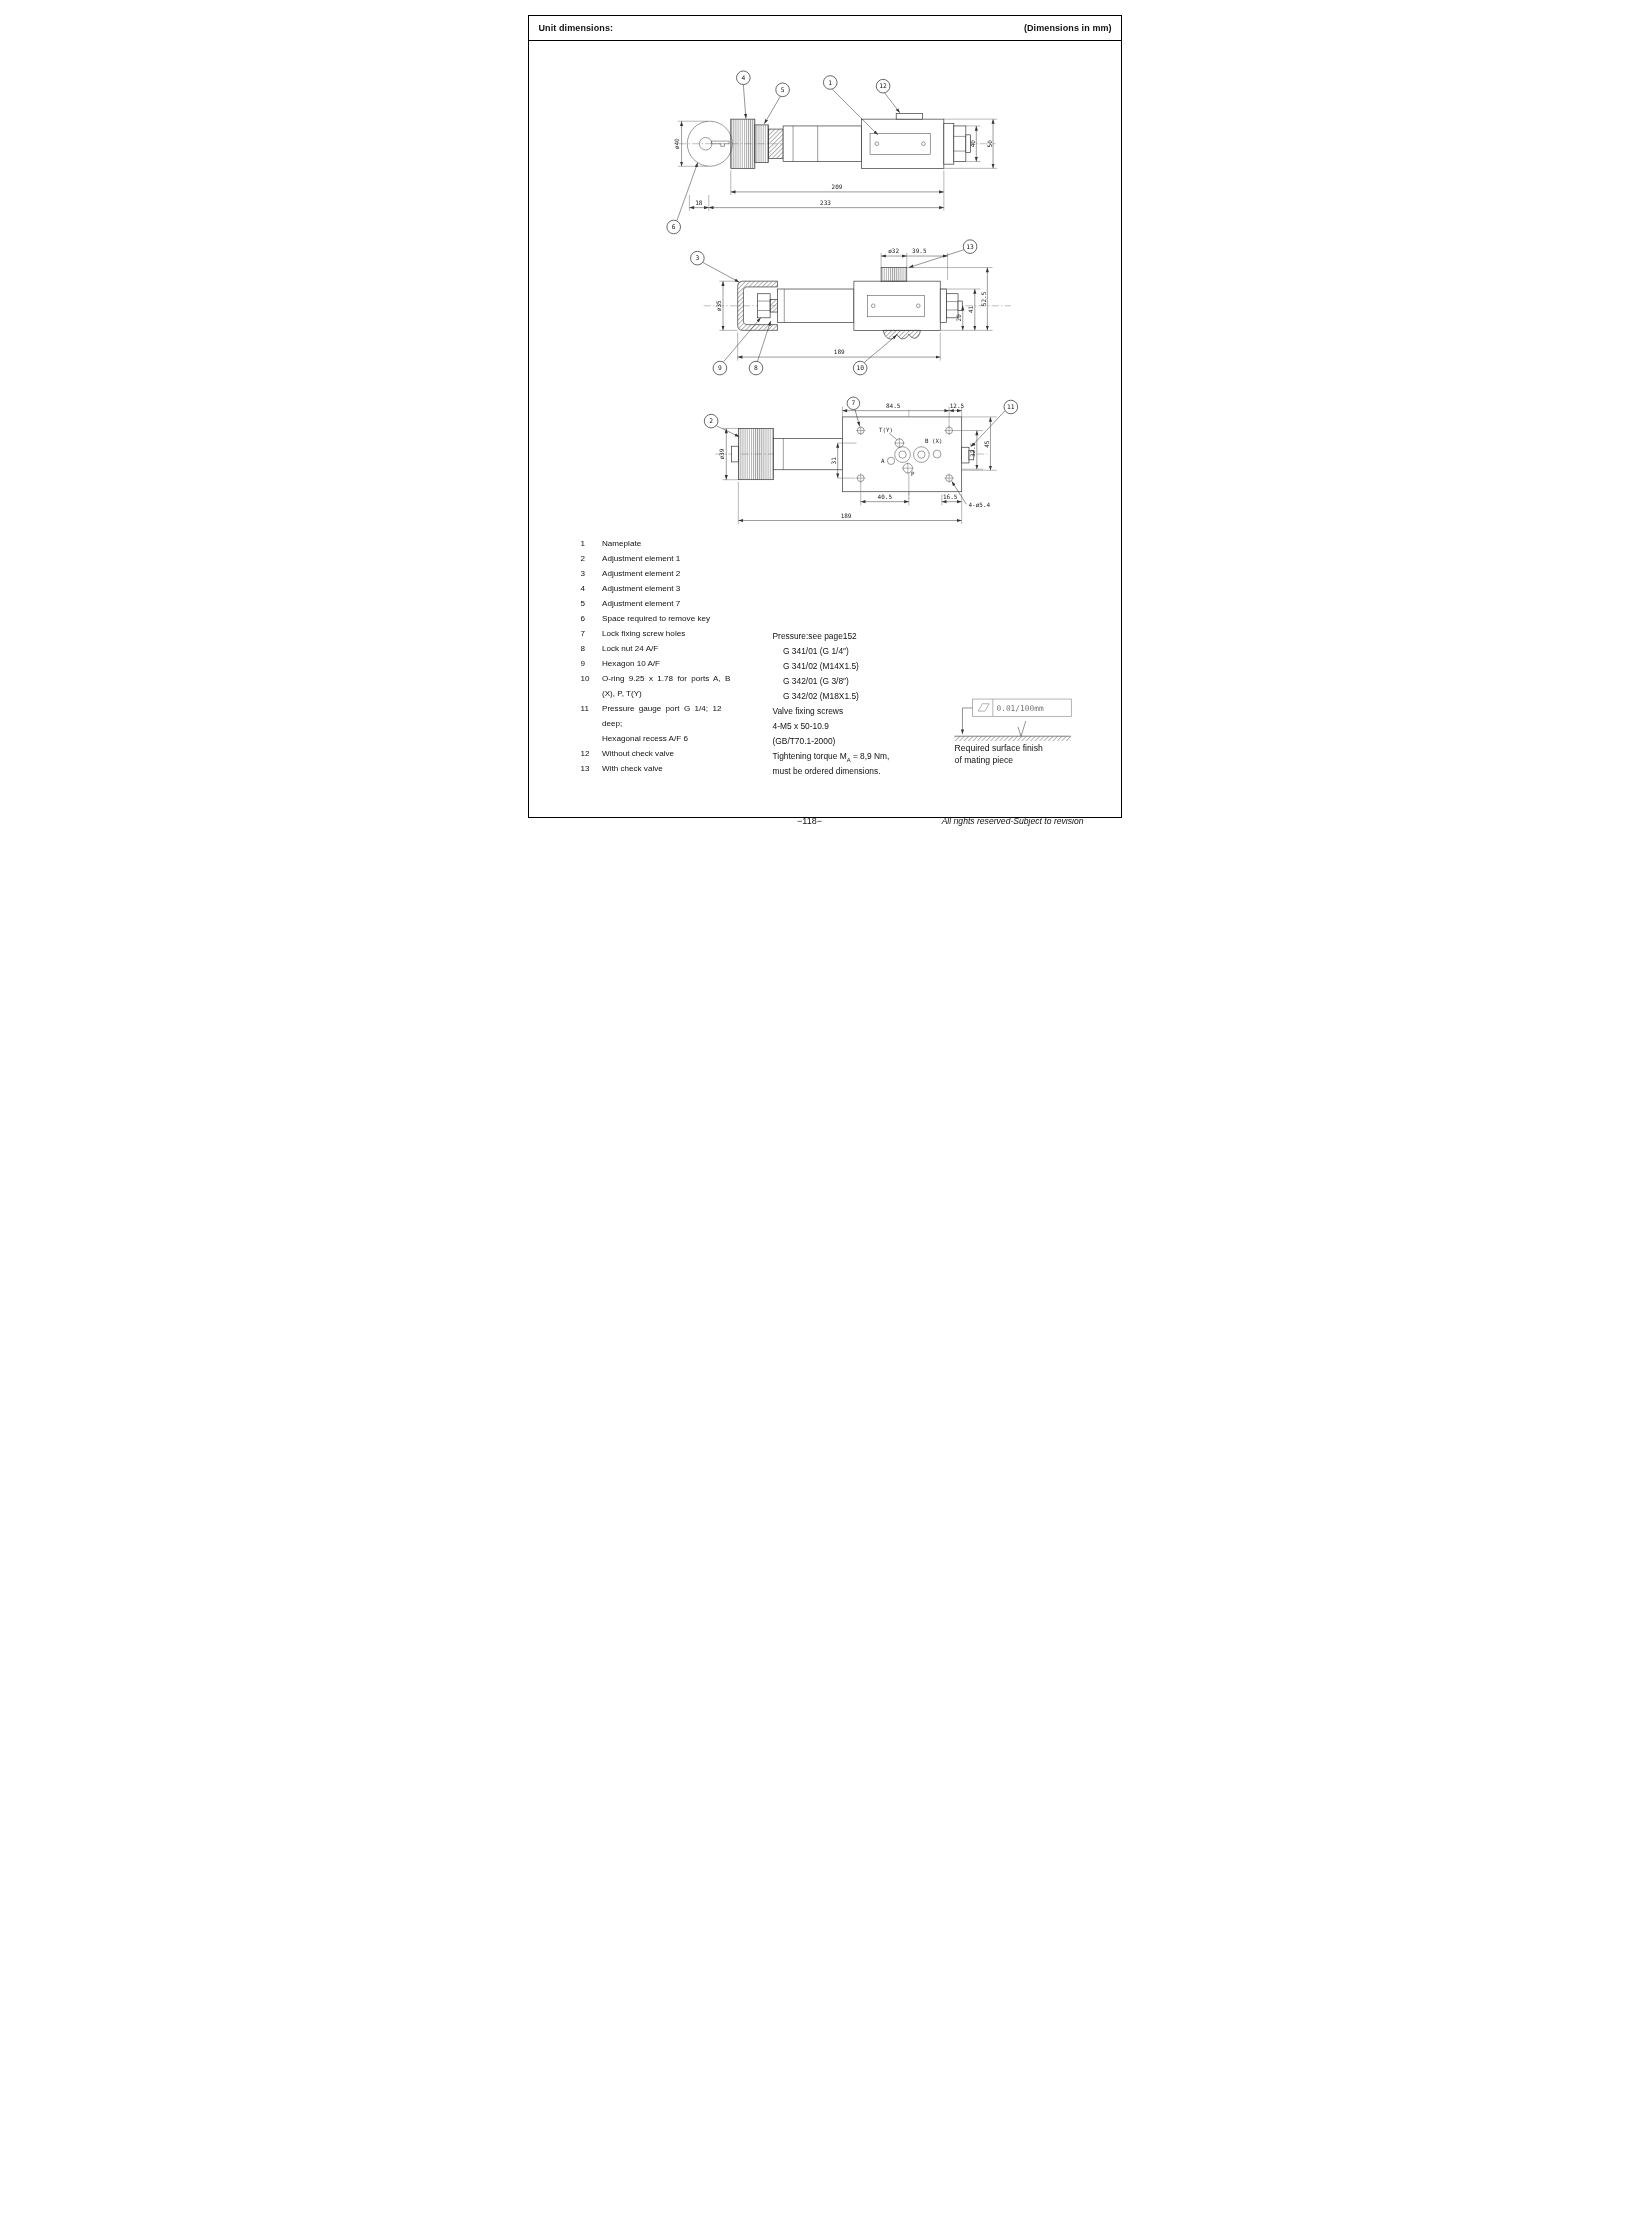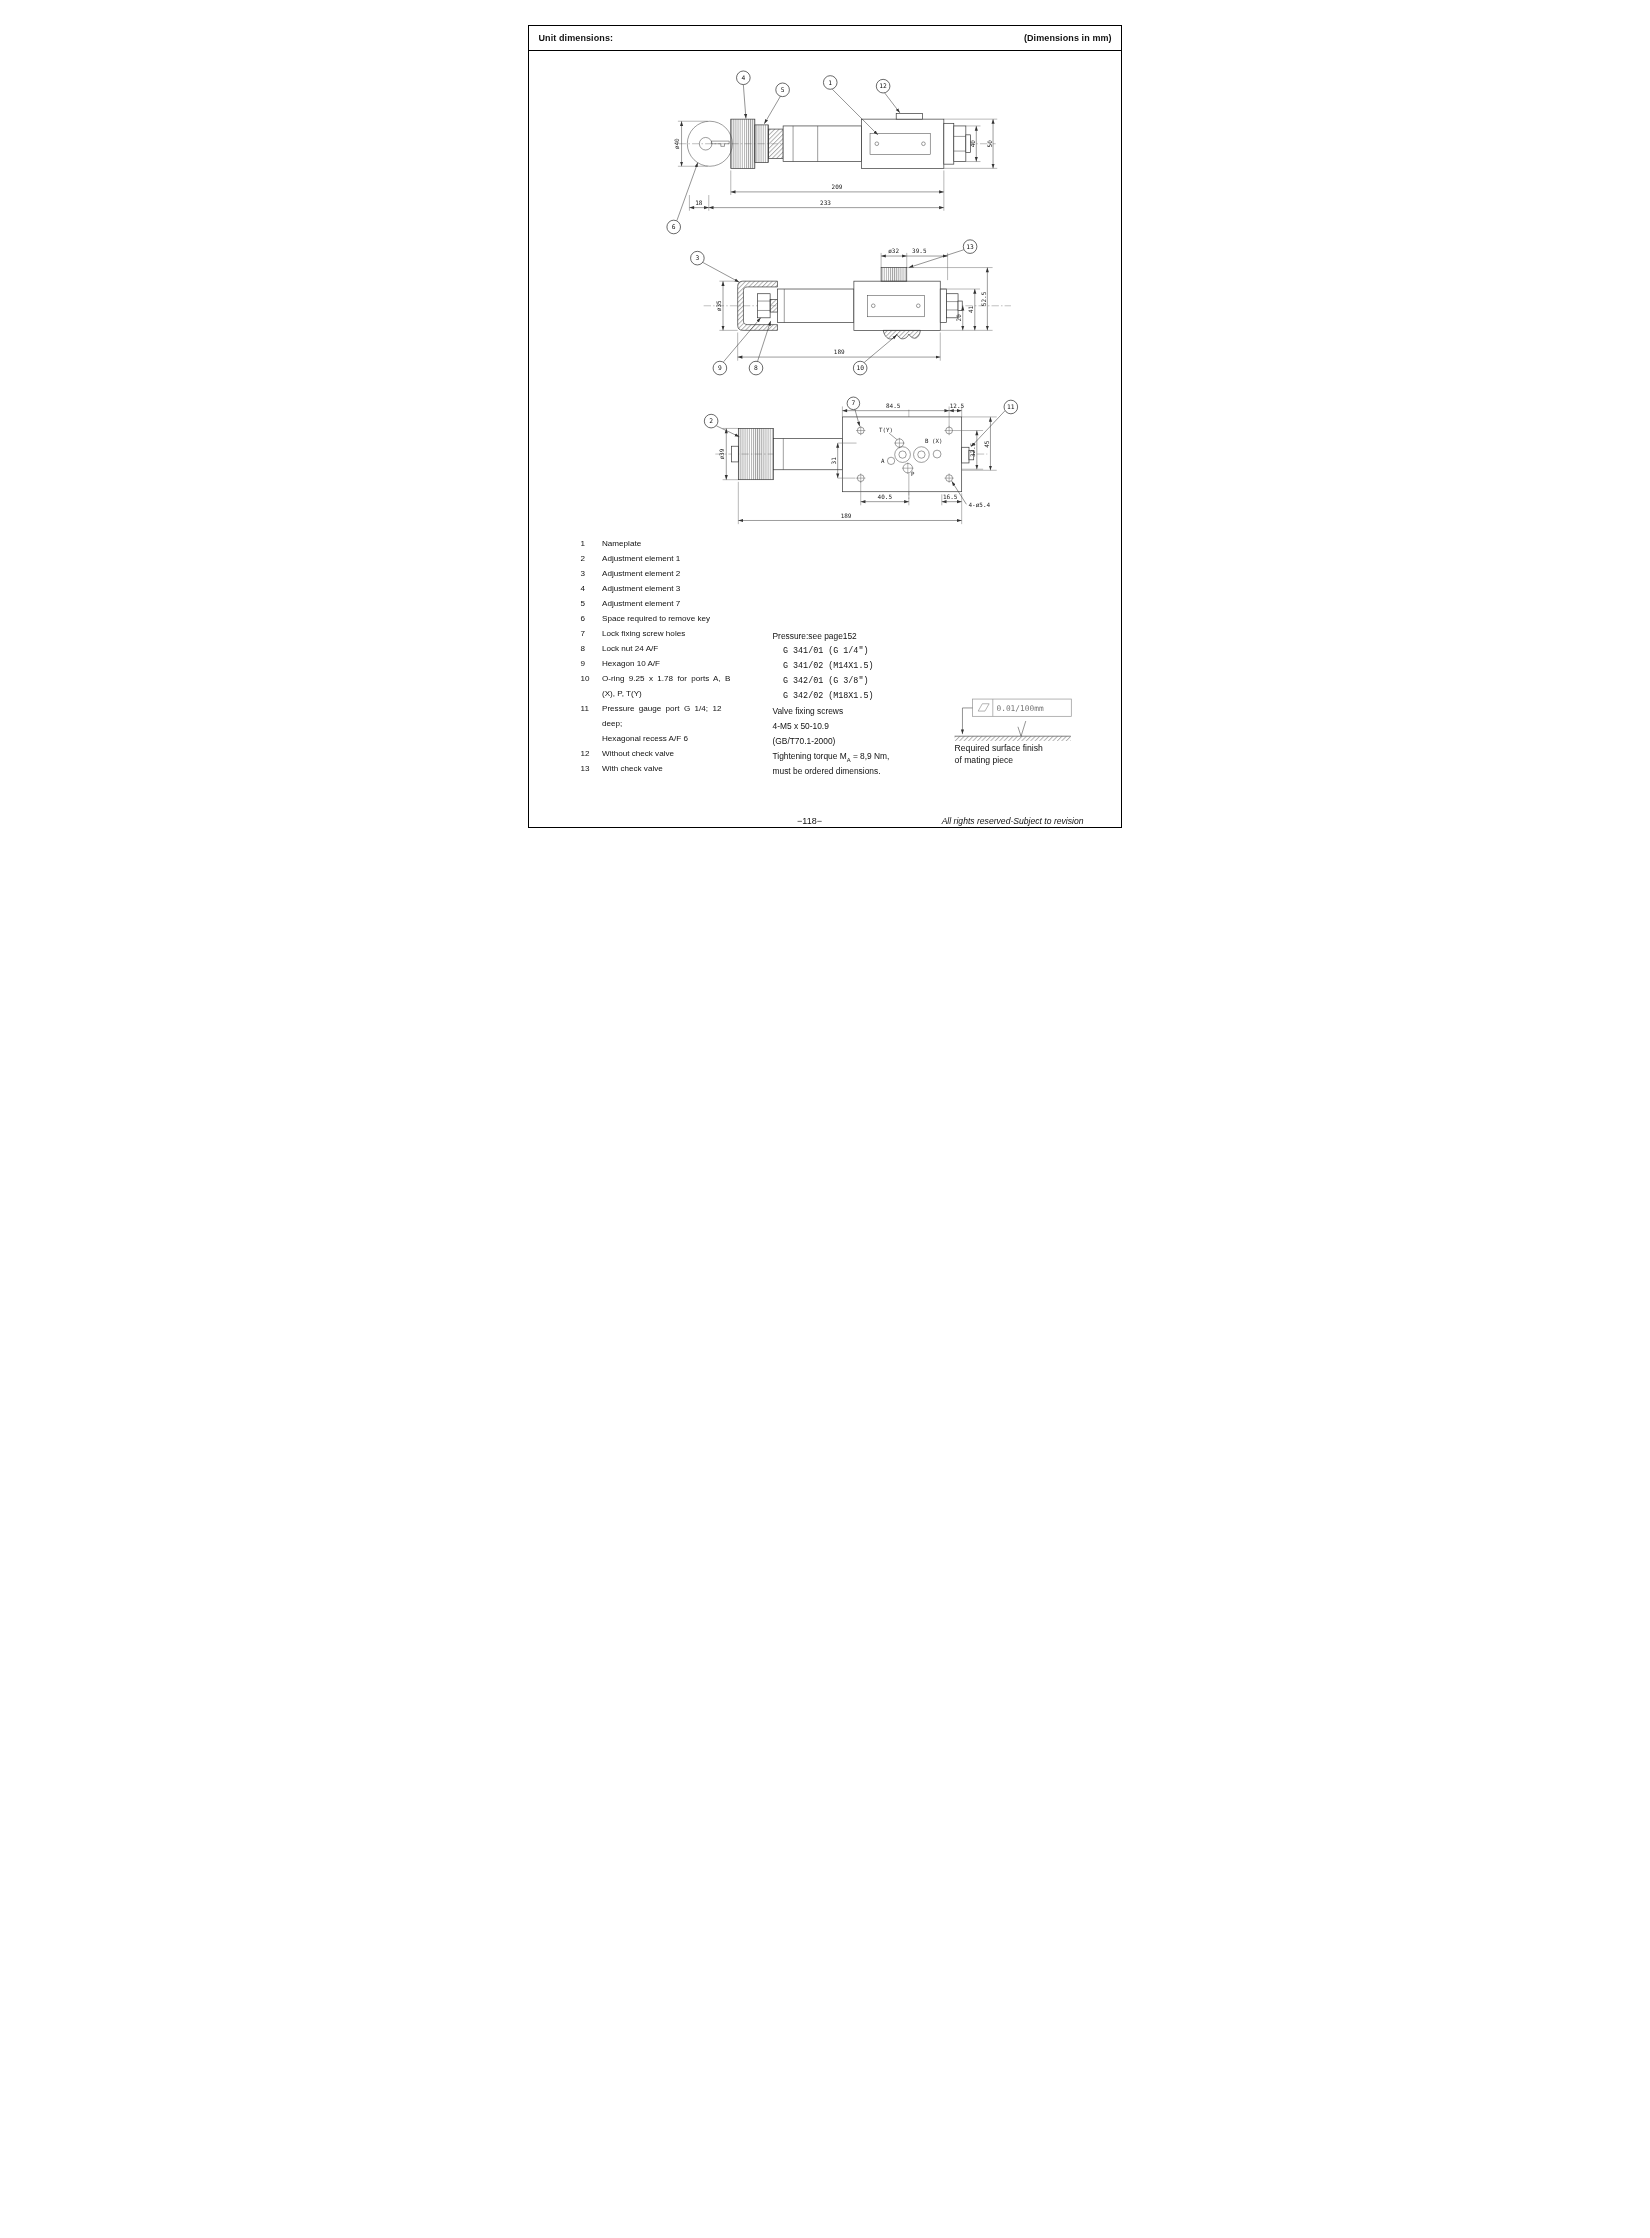--- a/index.html
+++ b/index.html
@@ -1,19 +1,19 @@
 <!DOCTYPE html>
 <html style="font-size:8.4px"><head>
 <meta charset="utf-8">
 <style>
   * { margin:0; padding:0; box-sizing:border-box; }
   html,body { background:#ffffff; }
   body { font-family:"Liberation Sans", sans-serif; color:#111; }
   .page { position:relative; width:619px; height:840px; background:#fff; overflow:hidden; margin:0 auto; }
-  .frame { position:absolute; left:12.6px; top:25px; width:594px; height:803px; border:1px solid #000; background:#fff; }
+  .frame { position:absolute; left:12.6px; top:15px; width:594px; height:803px; border:1px solid #000; background:#fff; }
   .frame-header { height:25px; border-bottom:1px solid #000; display:flex; justify-content:space-between; align-items:center; padding:0 9.4px; font-weight:bold; font-size:9px; letter-spacing:0.1px; }
   .abs { position:absolute; }
 
   
   svg text { font-family:"DejaVu Sans Mono", monospace; }
   .st   { stroke:#333; stroke-width:1.3px; }
   .thin { fill:none; stroke:#444; stroke-width:1px; }
   .hair { fill:none; stroke:#555; stroke-width:.8px; }
   .cl   { fill:none; stroke:#777; stroke-width:.9px; stroke-dasharray:14 4 3 4; }
   .dim  { fill:none; stroke:#444; stroke-width:1px; }
@@ -36,21 +36,21 @@
   .sf { left:425px; top:692px; }
 
   .legend { position:absolute; left:65px; top:536px; width:195px; font-size:8.1px; }
   .lrow { display:flex; height:15px; line-height:15px; }
   .lnum { width:21.5px; flex:none; }
   .ltxt { flex:1; white-space:nowrap; }
   .spread { word-spacing:2.1px; }
 
   .notes { position:absolute; left:257px; top:629px; width:178px; font-size:8.4px; }
   .nline { height:15px; line-height:15px; white-space:nowrap; }
-  .indent { padding-left:10.5px;font-family:Liberation Mono, monospace; }
+  .indent { padding-left:10.5px; }
   .subA { font-size:5.8px; }
 
   .footer-page   { position:absolute; left:265px; top:816px; width:58px; text-align:center; font-family:Liberation Sans, sans-serif; font-size:9px; }
   .footer-rights { position:absolute; right:51px; top:816px; font-size:8.6px;font-style:italic; }
 </style>
 </head>
 <body>
 
 <svg width="0" height="0" style="position:absolute" aria-hidden="true">
   <defs>

